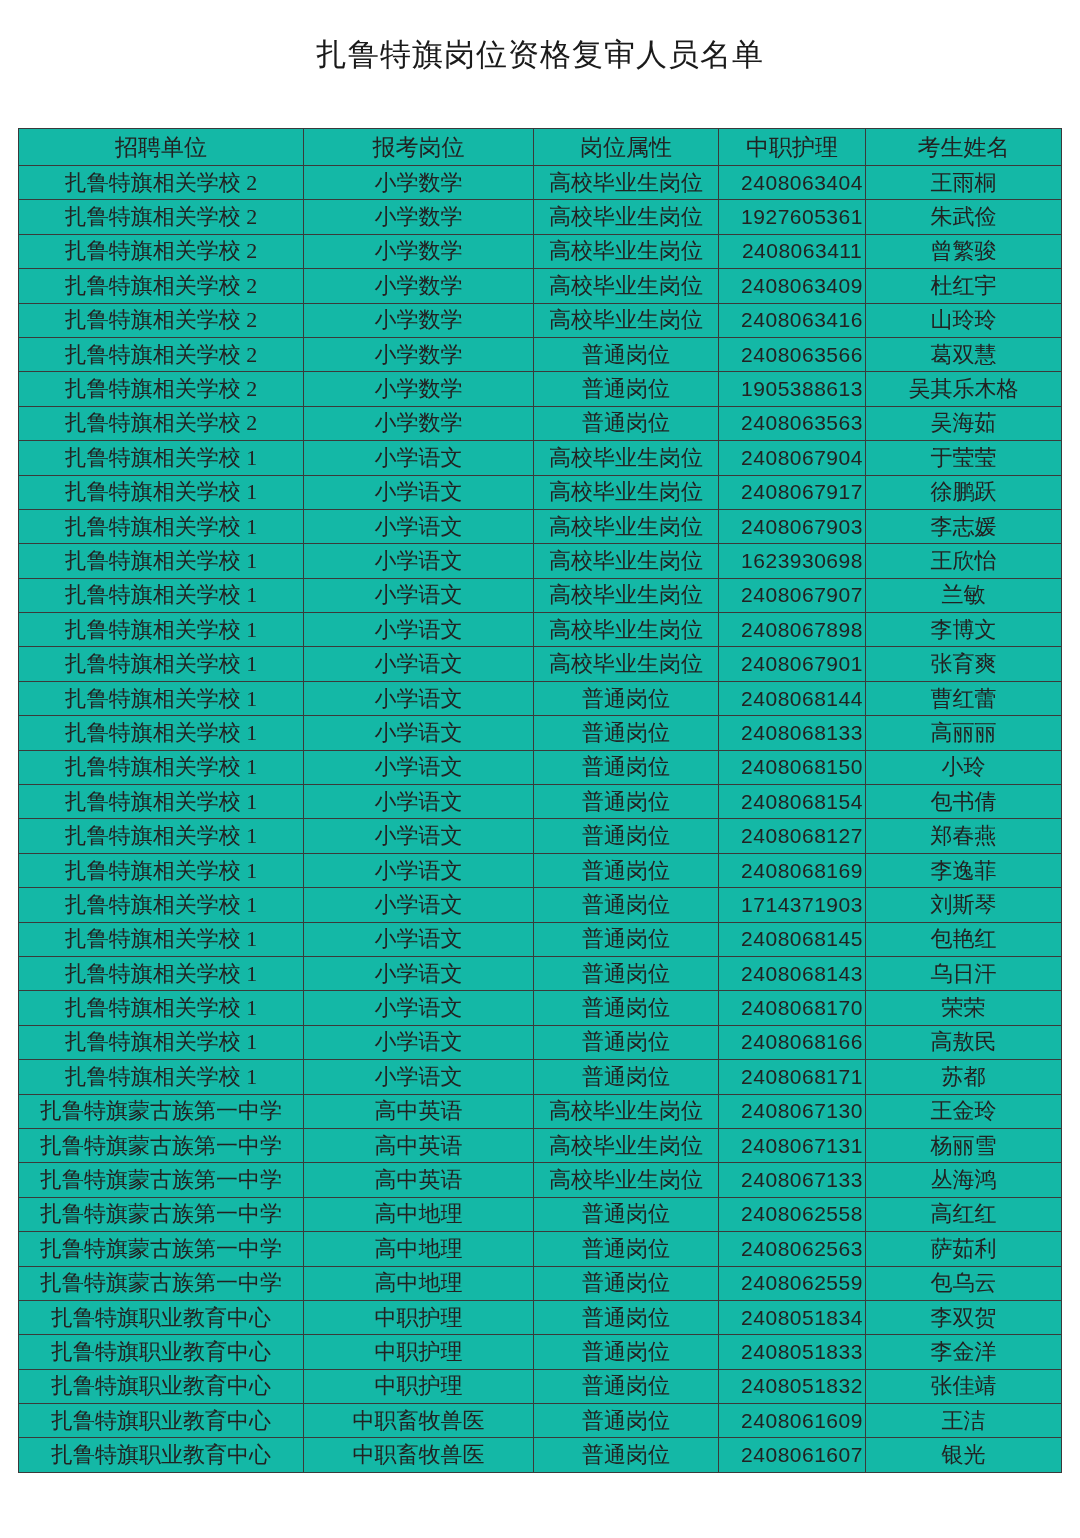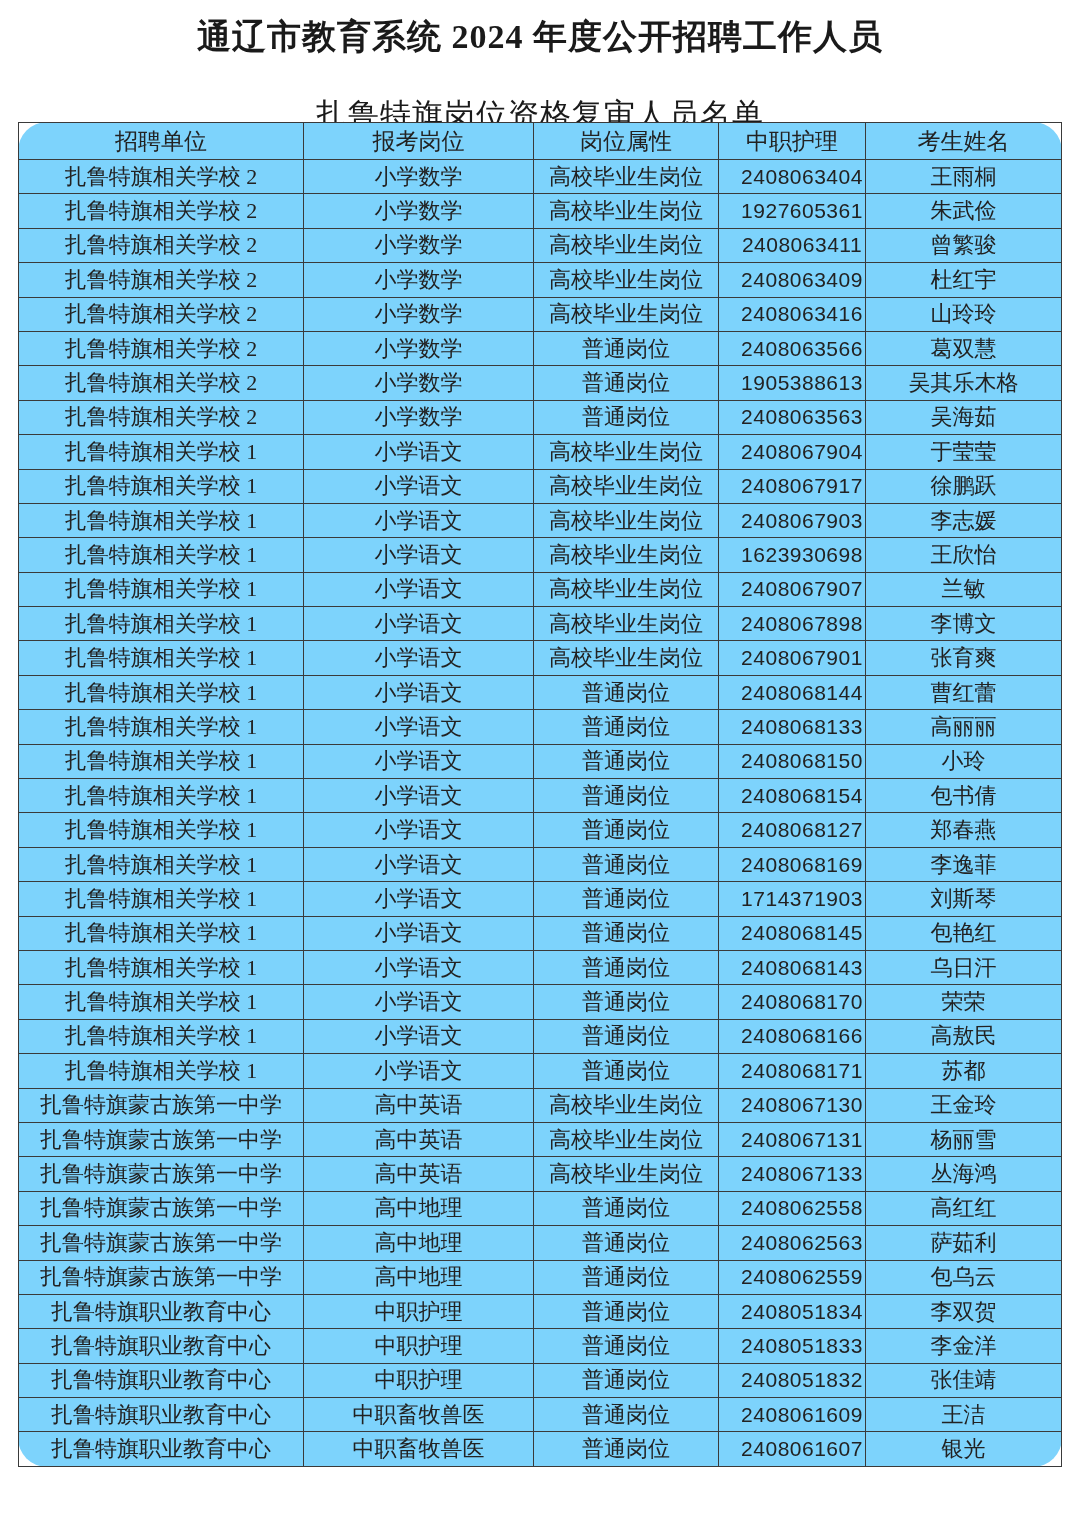--- a/index.html
+++ b/index.html
@@ -31,26 +31,25 @@
     padding-top: 34px;
     text-align: center;
     font-size: 31px;
     font-weight: 400;
     letter-spacing: 1px;
     color: #1a1a1a;
   }
   table.roster {
     position: absolute;
     left: 18px;
-    top: 122px;
+    top: 128px;
     width: 1043px;
     border-collapse: collapse;
     table-layout: fixed;
-    background: #7dd3fc;
-    border-radius: 29px;
+    background: #14b8a6;
   }
   table.roster col.c1 { width: 285px; }
   table.roster col.c2 { width: 230px; }
   table.roster col.c3 { width: 185px; }
   table.roster col.c4 { width: 147px; }
   table.roster col.c5 { width: 196px; }
   table.roster th,
   table.roster td {
     border: 1.6px solid #3a3a3a;
     text-align: center;
@@ -75,21 +74,20 @@
     font-family: "Liberation Sans", "DejaVu Sans", sans-serif;
     font-size: 21px;
     letter-spacing: 0.5px;
     padding-left: 22px;
   }
 </style>
 </head>
 <body>
 
 <div class="page">
-  <h1 class="doc-title">通辽市教育系统 2024 年度公开招聘工作人员</h1>
   <h2 class="doc-subtitle">扎鲁特旗岗位资格复审人员名单</h2>
 
   <table class="roster">
     <colgroup>
       <col class="c1">
         <col class="c2">
         <col class="c3">
         <col class="c4">
         <col class="c5">
     </colgroup>

